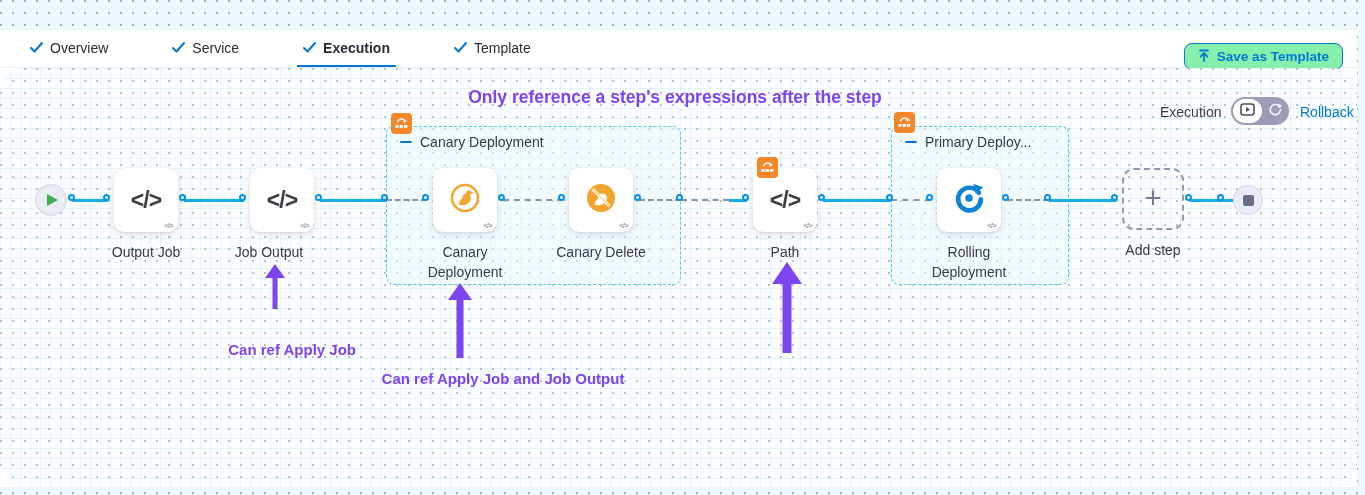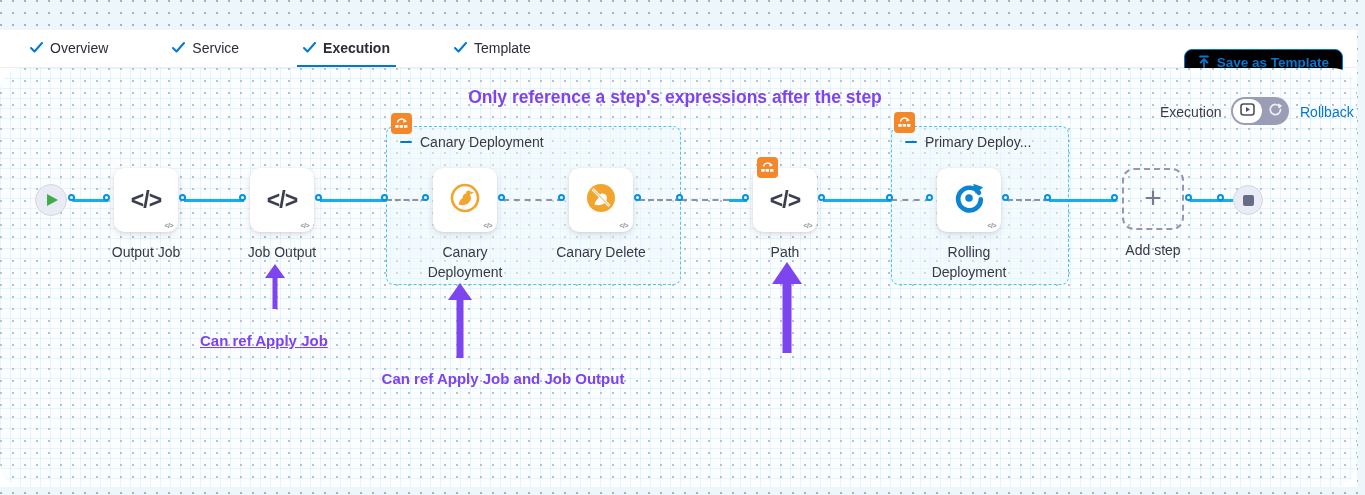--- a/index.html
+++ b/index.html
@@ -12,22 +12,22 @@
     background-size:12px 12px;
     overflow:hidden;
     color:#24252e;
   }
   
   .panel { position:absolute; left:0; top:30px; width:1357px; height:457px; background:#ffffff; }
   .tabbar { position:relative; height:38px; display:flex; align-items:stretch; padding-left:24px; gap:52px; background:#fff; border-bottom:1px solid #eceef4; }
   .tab { display:flex; align-items:center; gap:7px; padding:0 6px; font-size:14px; color:#2b2d38; cursor:pointer; border-bottom:2.5px solid transparent; }
   .tab.active { font-weight:bold; border-bottom-color:#0278d5; }
   .tab .chk { display:flex; }
-  .save-btn { position:absolute; right:14px; top:19px; height:27px; display:flex; align-items:center; gap:7px;
-    padding:0 13px; border:1px solid #0278d5; border-radius:8px; background:#000000; color:#0278d5;
+  .save-btn { position:absolute; right:14px; top:13px; height:27px; display:flex; align-items:center; gap:7px;
+    padding:0 13px; border:1px solid #0278d5; border-radius:8px; background:#86efac; color:#0278d5;
     font-size:13.5px; font-weight:bold; cursor:pointer; font-family:inherit; }
   
   .canvas { position:absolute; left:0; top:38px; width:1357px; height:419px;
     background-color:#fcfdff;
     background-image:
       radial-gradient(circle at 1px 1px,#b7c0cb 0.9px,transparent 1.3px),
       linear-gradient(to right,rgba(0,168,230,0.09) 1px,transparent 1px),
       linear-gradient(to bottom,rgba(0,168,230,0.09) 1px,transparent 1px);
     background-size:12px 12px,10px 10px,10px 10px;border-radius:24px; }
   .abs { position:absolute; }
@@ -270,21 +270,21 @@
           <circle cx="18" cy="18" r="4" fill="#0d84d1"></circle>
         </svg>
       </span>
       <span class="mini-code">&lt;/&gt;</span>
     </div>
     <div class="abs add-step">
       <span class="plus-glyph">+</span>
     </div>
 
     <div class="abs node-label" style="left:91px;">Output Job</div>
-    <div class="abs node-label" style="left:227px;">Job Output</div>
+    <div class="abs node-label" style="left:214px;">Job Output</div>
     <div class="abs node-label" style="left:410px;">Canary Deployment</div>
     <div class="abs node-label" style="left:546px;">Canary Delete</div>
     <div class="abs node-label" style="left:730px;">Path</div>
     <div class="abs node-label" style="left:914px;">Rolling Deployment</div>
     <div class="abs node-label" style="left:1098px;top:172px;">Add step</div>
 
     <div class="abs arrow" style="left:265px;top:196px;">
       <svg width="20" height="46" viewBox="0 0 20 46">
           <polygon points="10,0 0,14 20,14" fill="#7d45ef"></polygon>
           <rect x="7.5" y="12" width="5" height="33" fill="#7d45ef"></rect>
@@ -296,19 +296,19 @@
           <rect x="8.5" y="15" width="7" height="60" fill="#7d45ef"></rect>
         </svg>
     </div>
     <div class="abs arrow" style="left:772px;top:194px;">
       <svg width="30" height="92" viewBox="0 0 30 92">
           <polygon points="15,0 0,22 30,22" fill="#7d45ef"></polygon>
           <rect x="10.5" y="20" width="9" height="71" fill="#7d45ef"></rect>
         </svg>
     </div>
 
-    <div class="abs note" style="left:200px;top:263px;width:156px;text-align:left;text-decoration:underline;">Can ref Apply Job</div>
+    <div class="abs note" style="left:200px;top:272px;width:156px;text-align:right;">Can ref Apply Job</div>
     <div class="abs note" style="left:372px;top:301px;width:262px;text-align:center;">Can ref Apply Job and Job Output</div>
     <div class="abs note" style="left:681px;top:322px;width:290px;">
     </div>
 
   </div>
 </div>
 
 </body></html>

